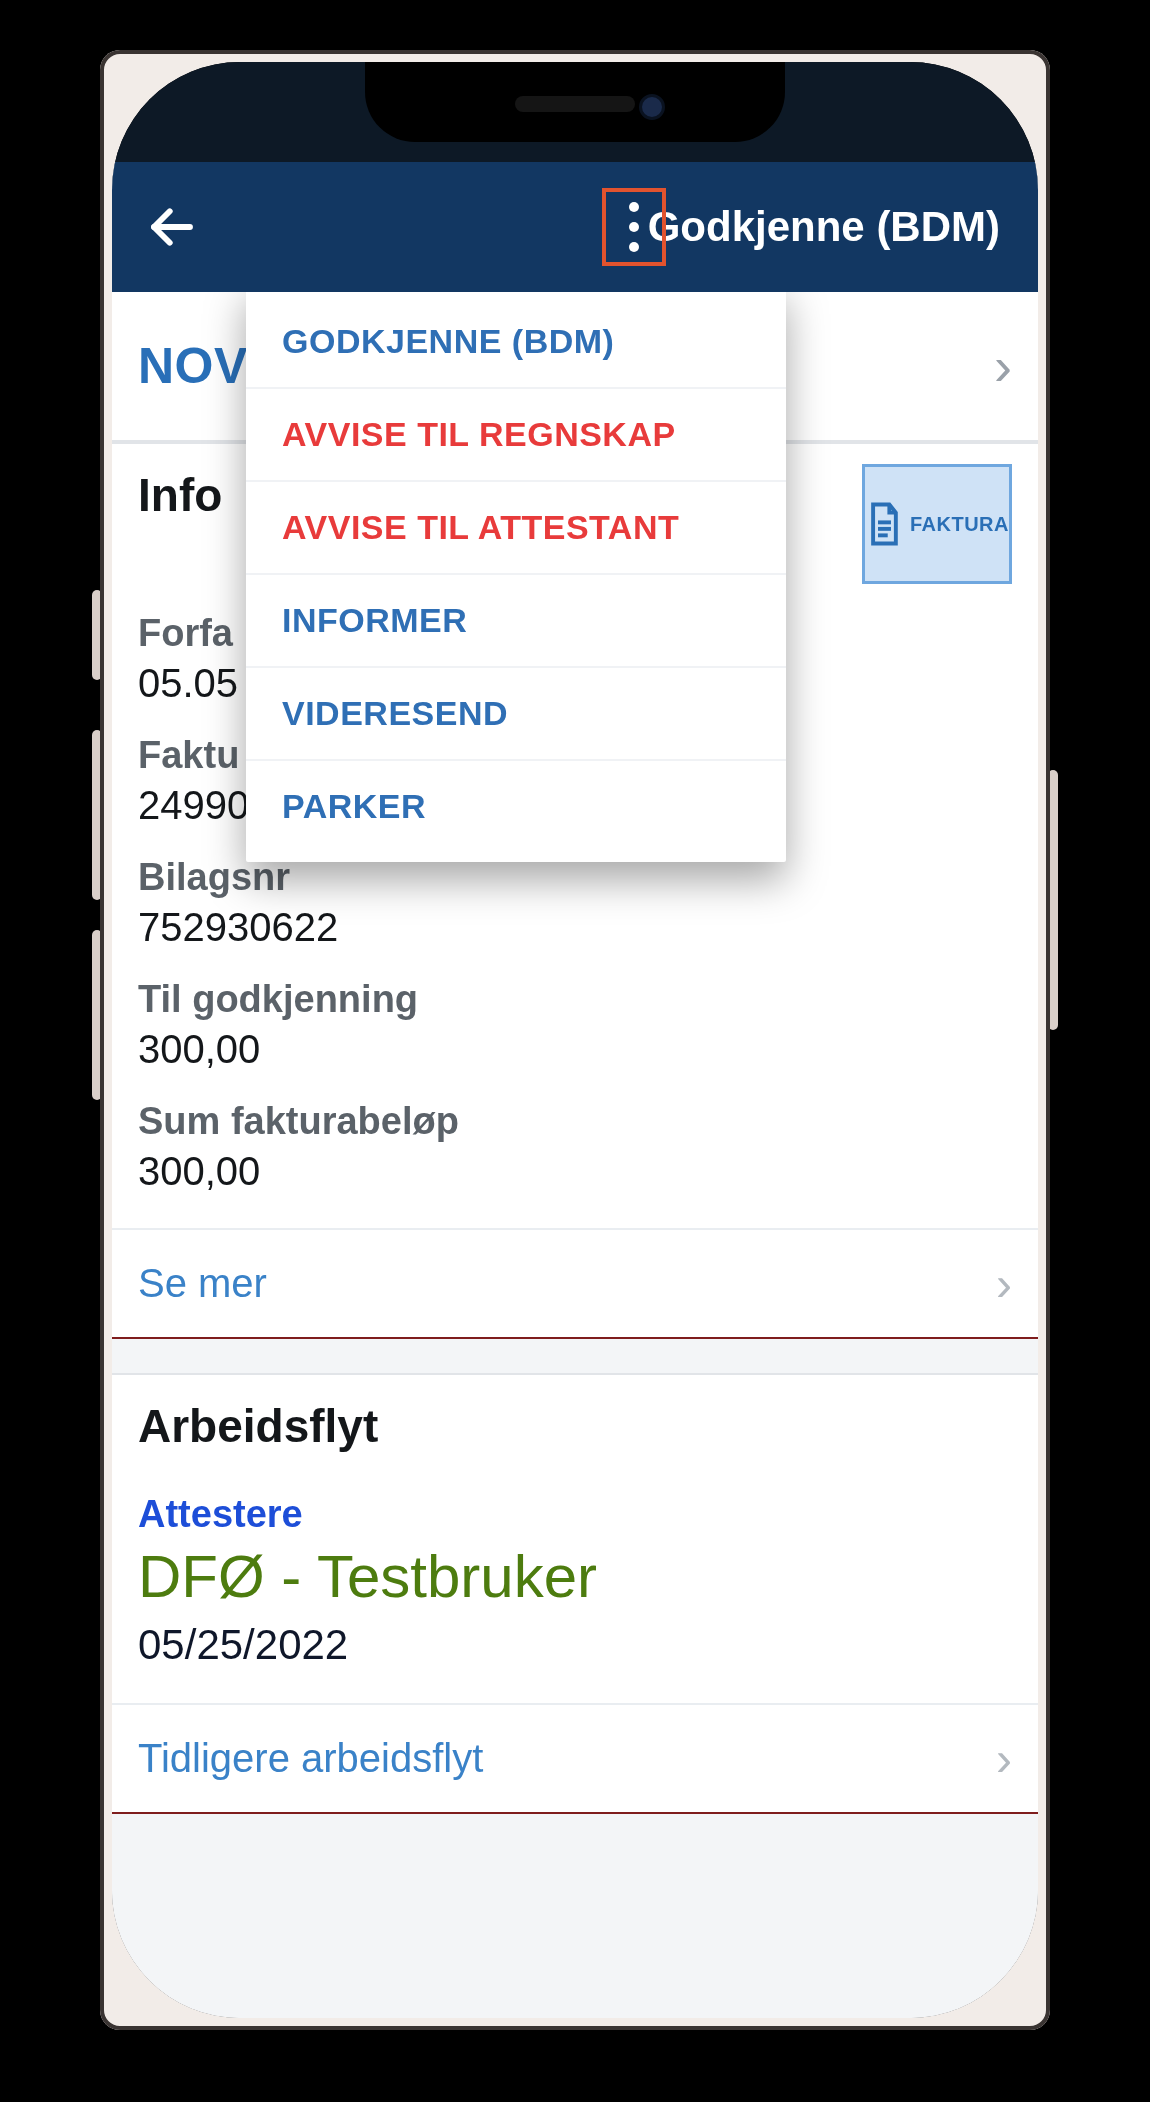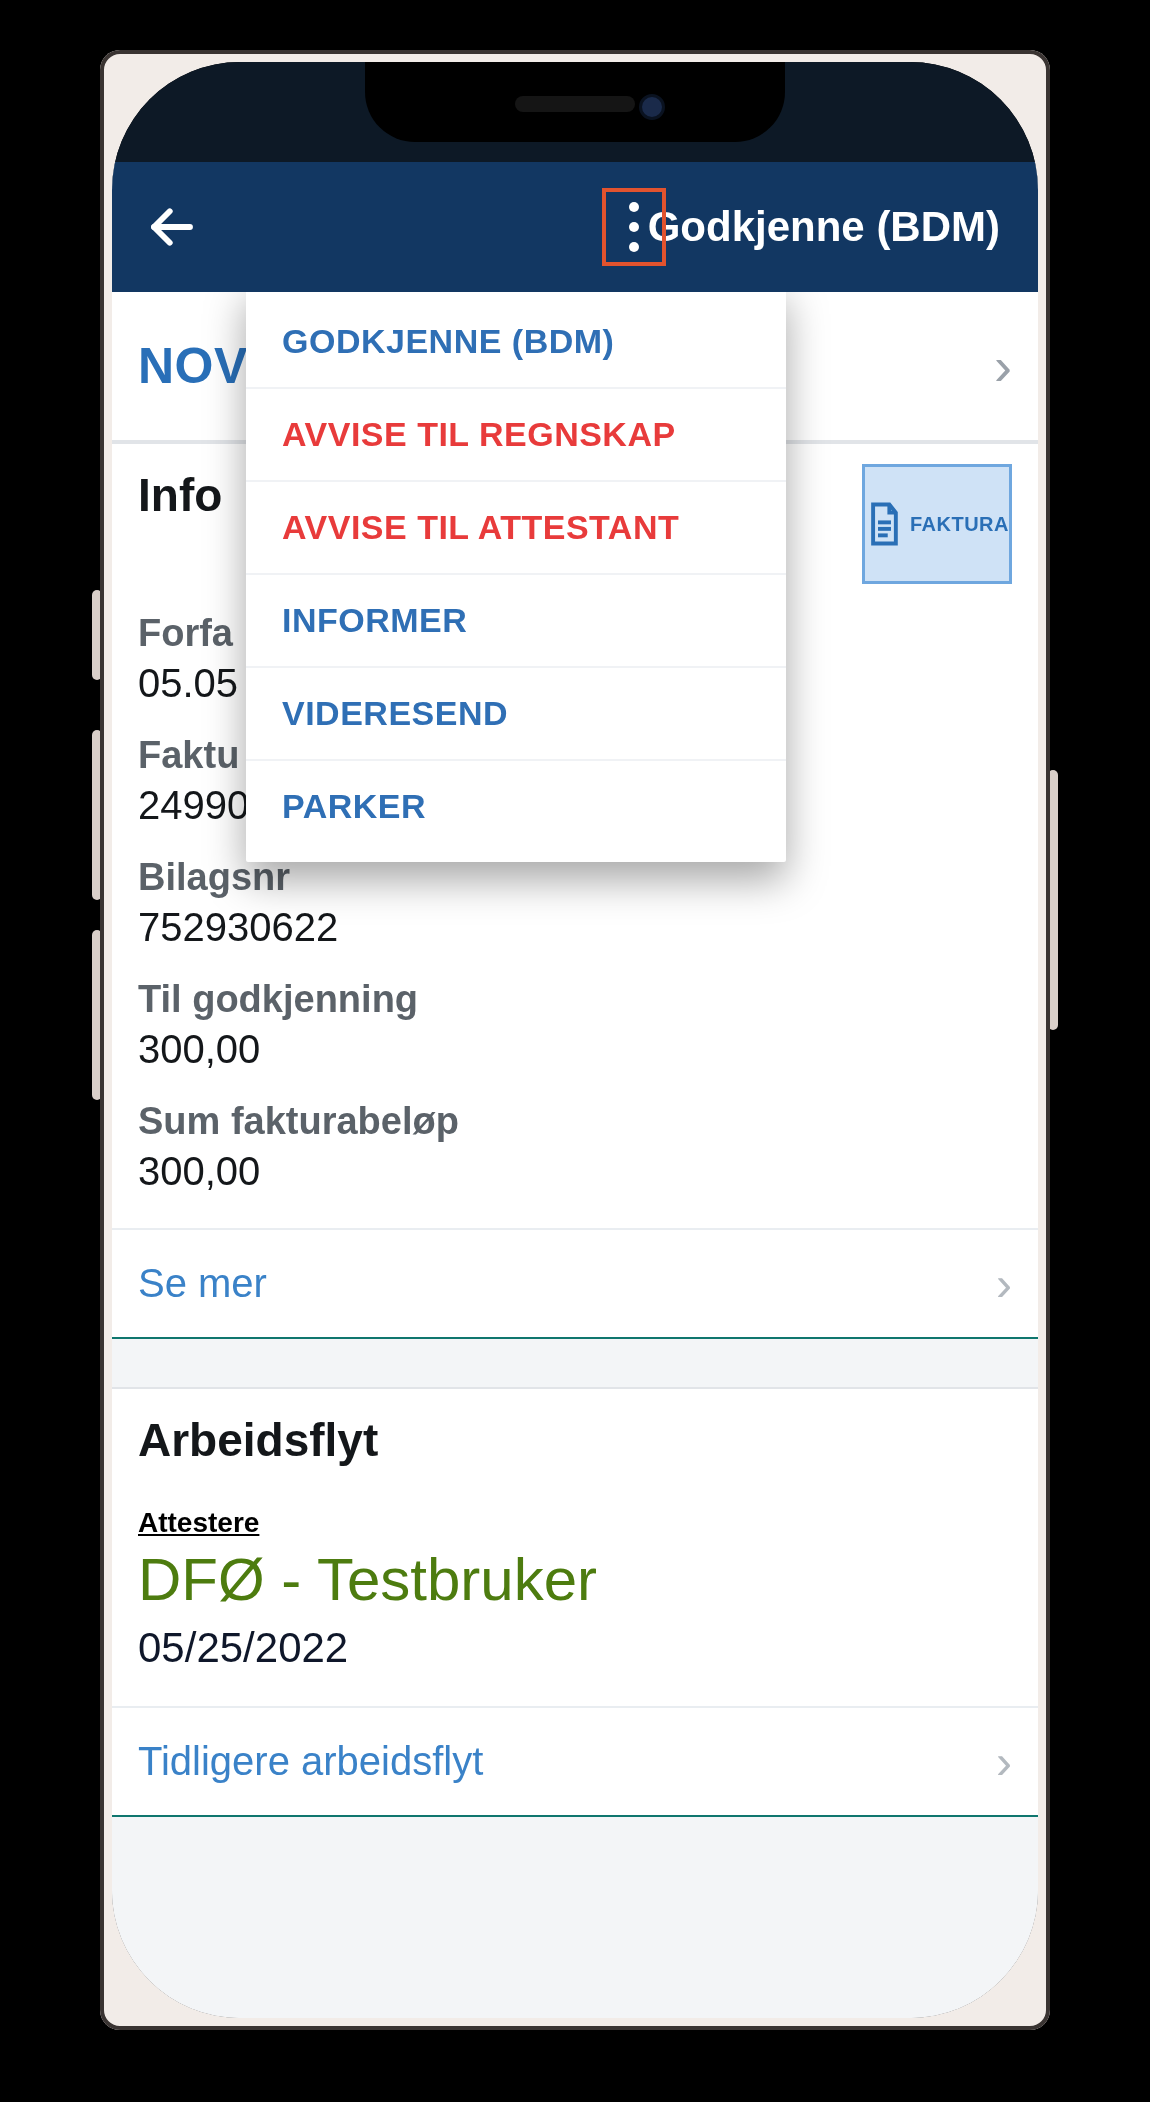--- a/index.html
+++ b/index.html
@@ -74,24 +74,24 @@
   .vendor-row {
     background:#fff; border-bottom:2px solid #e1e4e8;
     height:150px; display:flex; align-items:center; justify-content:space-between;
     padding:0 26px;
   }
   .vendor-name { color:#296fb8; font-size:50px; font-weight:800; letter-spacing:0.5px;}
   .chev-r { color:#9aa1a9; font-size:54px; font-weight:300; }
 
   
   .card {
-    background:#fff; border-top:2px solid #e1e4e8; border-bottom:2px solid #0f766e;
+    background:#fff; border-top:2px solid #e1e4e8; border-bottom:2px solid #7f1d1d;
     padding:24px 26px 34px 26px; position:relative;
   }
-  .card + .card { margin-top:48px; }
+  .card + .card { margin-top:34px; }
   .card-title-row { display:flex; align-items:flex-start; justify-content:space-between; }
   .card-title { font-size:46px; font-weight:700; color:#14171a; }
   .faktura-btn {
     width:150px; height:120px; border:3px solid #6fa7df; background:#cfe2f6;
     display:flex; flex-direction:row; align-items:center; justify-content:center; gap:6px;
     color:#2a6fb6; margin-top:-4px;
   }
   .faktura-btn svg { stroke:#2a6fb6; fill:none; }
   .faktura-btn .lb { font-size:20px; font-weight:700; letter-spacing:0.5px; }
 
@@ -102,21 +102,21 @@
   .link-row {
     border-top:2px solid #e9edf1; margin:34px -26px -34px -26px; padding:26px 26px;
     display:flex; align-items:center; justify-content:space-between;
     color:#3a82c8; font-size:40px; background:#fff;
   }
   .link-row .chev-r { color:#b3b9bf; font-size:48px; }
 
   
   .wf-card .card-title { font-size:46px; }
   .wf-step { margin-top:40px; }
-  .wf-step .role { color:#000000; font-size:28px; font-weight:700;text-decoration:underline; }
+  .wf-step .role { color:#1d4ed8; font-size:38px; font-weight:700; }
   .wf-step .who  { color:#4d7c0f; font-size:60px; margin-top:6px; }
   .wf-step .when { color:#0f172a; font-size:42px; margin-top:10px; }
 
   
   .menu {
     position:absolute;
     left:134px; top:-10px;
     width:540px;
     background:#fff;
     box-shadow: 0 18px 40px rgba(0,0,0,0.35);

